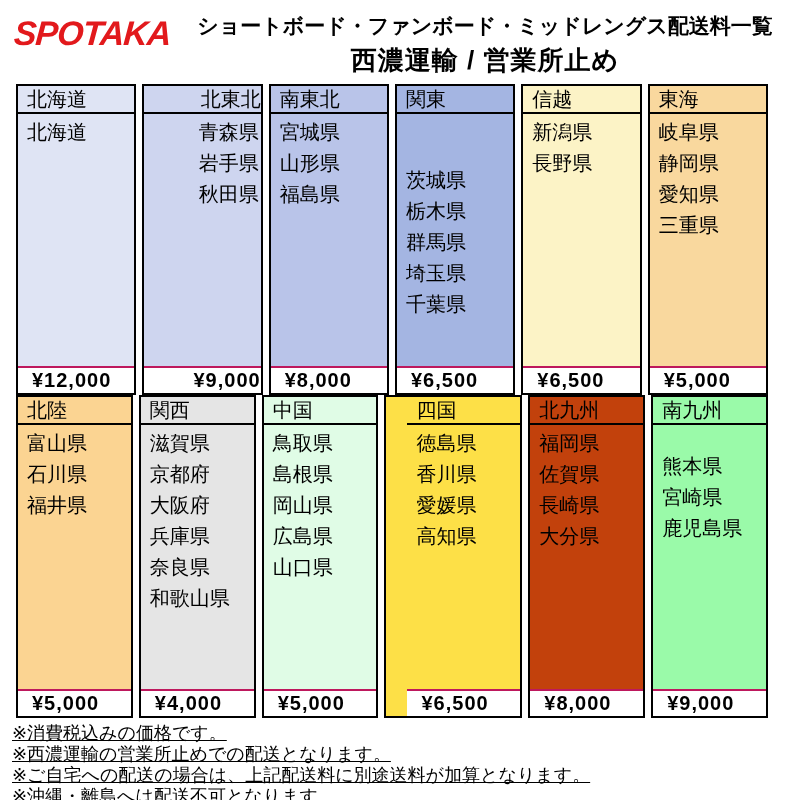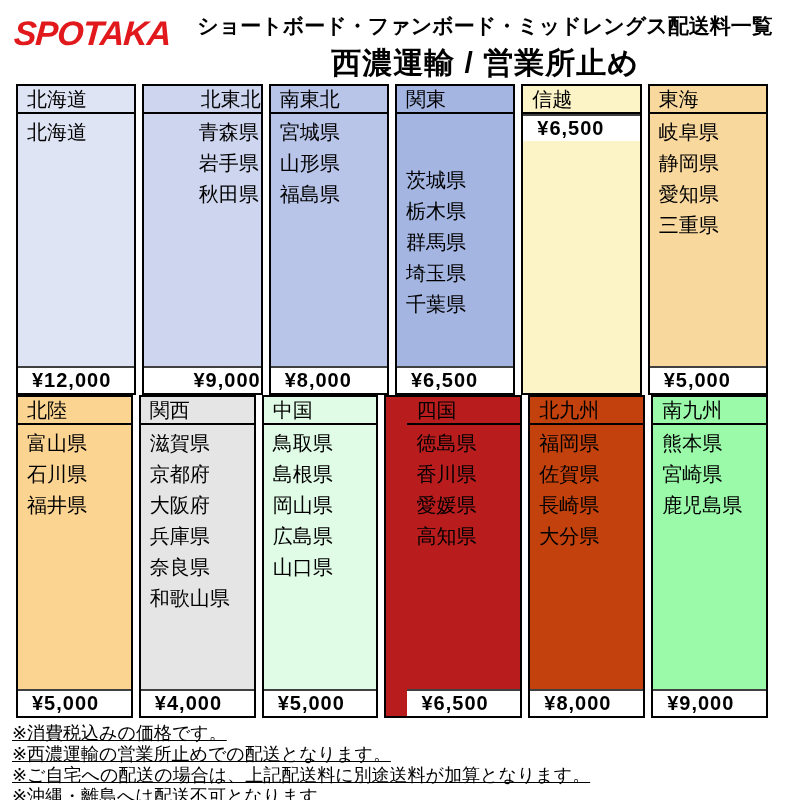--- a/index.html
+++ b/index.html
@@ -33,21 +33,21 @@
     transform: skewX(-4deg);
   }
   .titles { flex: 1; text-align: center; margin-top: 12px; }
   .title {
     font-size: 21px;
     font-weight: 700;
     white-space: nowrap;
     letter-spacing: 0px;
   }
   .subtitle {
-    font-size: 30px;
+    font-size: 26px;
     font-weight: 700;
     margin-top: 3px;
     letter-spacing: 1px;
   }
 
   
   .table-wrap { margin: 0 16px; width: 752px; }
   .row-group { display: flex; gap: 6px; }
   .row-group.r0 { height: 311px; }
   .row-group.r1 { height: 323px; }
@@ -73,21 +73,21 @@
     flex: 1 1 auto;
     padding: 3px 2px 0 9px;
     font-size: 20px;
     line-height: 31px;
     overflow: hidden;
   }
   .pref { white-space: nowrap; }
   .price-cell {
     height: 27px;
     line-height: 24px;
-    border-top: 2px solid #404040;
+    border-top: 2px solid #be185d;
     background: #ffffff;
     padding-left: 14px;
     font-size: 20px;
     font-weight: 700;
     box-sizing: border-box;
     flex: 0 0 auto;
     letter-spacing: 1px;
   }
 
   
@@ -151,20 +151,24 @@
             <div class="pref">千葉県</div>
             <div class="pref">東京都</div>
             <div class="pref">神奈川県</div>
             <div class="pref">山梨県</div>
           </div>
     <div class="price-cell" style="background: rgb(255, 255, 255);">¥6,500</div>
   </div>
 
   <div class="region-col" style="background: rgb(252, 243, 198); border-color: rgb(0, 0, 0);">
     <div class="region-header">信越</div>
+    <div class="pref-list">
+            <div class="pref">新潟県</div>
+            <div class="pref">長野県</div>
+          </div>
     <div class="price-cell" style="background: rgb(255, 255, 255);">¥6,500</div>
   </div>
 
   <div class="region-col" style="background: rgb(249, 216, 158); border-color: rgb(0, 0, 0);">
     <div class="region-header">東海</div>
     <div class="pref-list">
             <div class="pref">岐阜県</div>
             <div class="pref">静岡県</div>
             <div class="pref">愛知県</div>
             <div class="pref">三重県</div>
@@ -201,21 +205,21 @@
     <div class="pref-list">
             <div class="pref">鳥取県</div>
             <div class="pref">島根県</div>
             <div class="pref">岡山県</div>
             <div class="pref">広島県</div>
             <div class="pref">山口県</div>
           </div>
     <div class="price-cell" style="background: rgb(255, 255, 255);">¥5,000</div>
   </div>
 
-  <div class="region-col" style="background: #b91c1c; border-color: rgb(0, 0, 0); padding-left: 21px;">
+  <div class="region-col" style="background: #fde047; border-color: rgb(0, 0, 0); padding-left: 21px;">
     <div class="region-header">四国</div>
     <div class="pref-list">
             <div class="pref">徳島県</div>
             <div class="pref">香川県</div>
             <div class="pref">愛媛県</div>
             <div class="pref">高知県</div>
           </div>
     <div class="price-cell" style="background: rgb(255, 255, 255);">¥6,500</div>
   </div>
 
@@ -223,21 +227,21 @@
     <div class="region-header">北九州</div>
     <div class="pref-list">
             <div class="pref">福岡県</div>
             <div class="pref">佐賀県</div>
             <div class="pref">長崎県</div>
             <div class="pref">大分県</div>
           </div>
     <div class="price-cell" style="background: rgb(255, 255, 255);">¥8,000</div>
   </div>
 
-  <div class="region-col" style="background: rgb(154, 250, 169); border-color: rgb(0, 0, 0);">
+  <div class="region-col" style="background: rgb(154, 250, 169); border-color: rgb(0, 0, 0); gap: 23px;">
     <div class="region-header">南九州</div>
     <div class="pref-list">
             <div class="pref">熊本県</div>
             <div class="pref">宮崎県</div>
             <div class="pref">鹿児島県</div>
           </div>
     <div class="price-cell" style="background: rgb(255, 255, 255);">¥9,000</div>
   </div>
 </div>
   </div>

